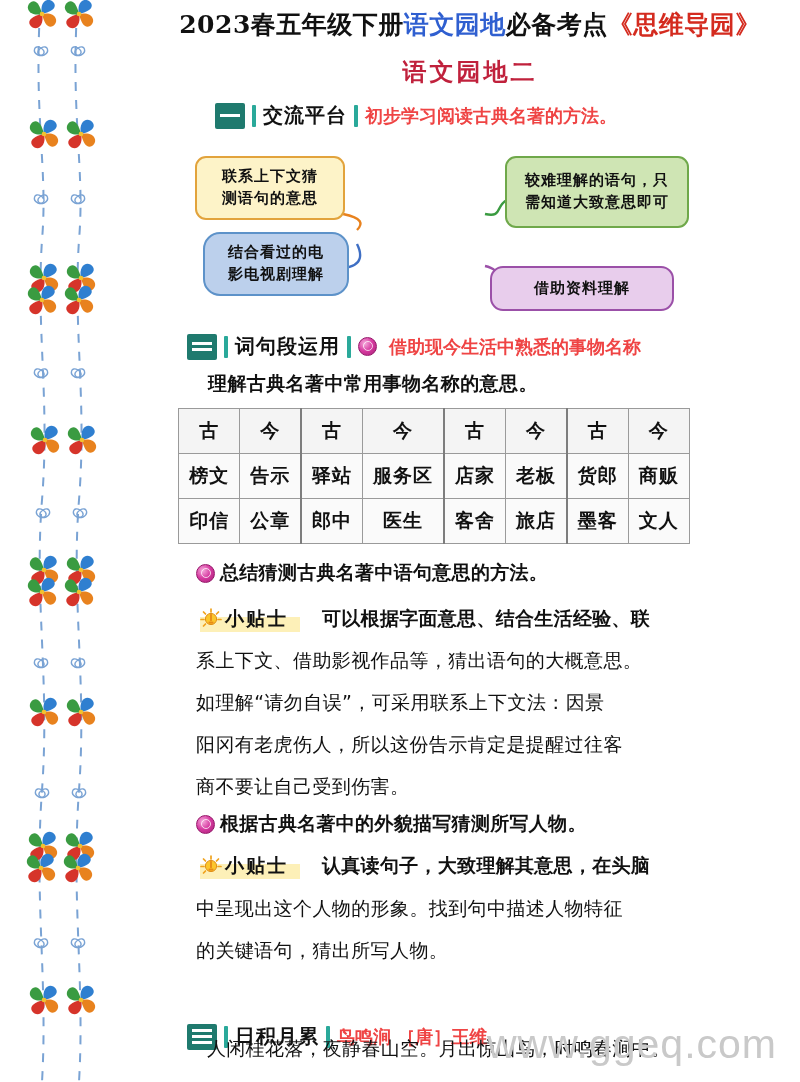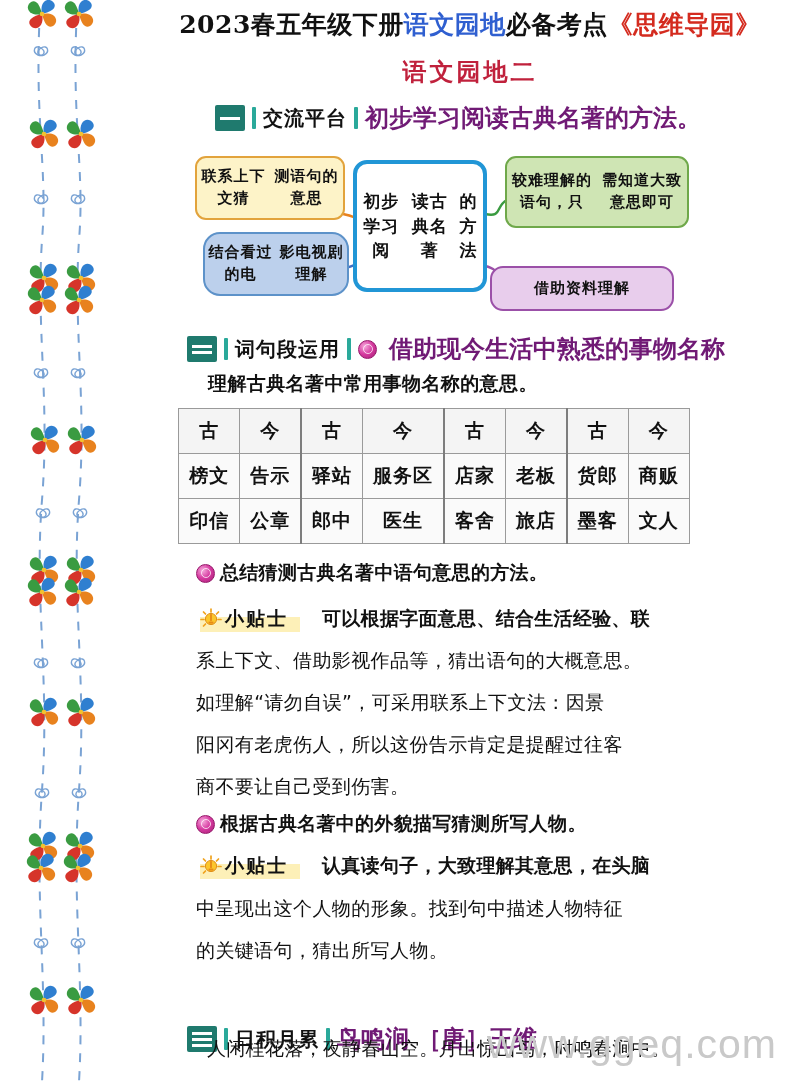--- a/index.html
+++ b/index.html
@@ -31,39 +31,39 @@
   
   .sec-head{position:absolute;display:flex;align-items:center;gap:7px;}
   .sec-num{
     width:30px;height:26px;background:#1f7a6e;border-radius:2px;
     display:flex;flex-direction:column;justify-content:center;align-items:center;gap:3px;
     flex:0 0 auto;
   }
   .sec-num i{display:block;width:20px;height:3px;background:#fff;}
   .bar{width:4px;height:22px;background:#2aa99a;flex:0 0 auto;border-radius:1px;}
   .sec-name{font-size:20px;font-weight:bold;color:#111;letter-spacing:1px;white-space:nowrap;}
-  .sec-rest{font-size:24px;color:#701a75;font-weight:600;white-space:nowrap;}
+  .sec-rest{font-size:18px;color:#ef4444;font-weight:600;white-space:nowrap;}
   .sec-rest.kai{font-family:"DejaVu Serif","Liberation Serif",serif;font-weight:600;}
 
   
   .dot{
     display:inline-block;width:17px;height:17px;border-radius:50%;
     background:radial-gradient(circle at 34% 32%, #f6a9dc 0%, #d63aa0 48%, #a81f76 100%);
     border:1px solid #96176a;vertical-align:-2px;margin-right:5px;flex:0 0 auto;
     position:relative;
   }
   .dot::after{
     content:"";position:absolute;left:4px;top:3px;width:8px;height:8px;border-radius:50%;
     border:1px solid rgba(255,255,255,.75);
   }
 
   
   .map{position:absolute;left:185px;top:148px;width:510px;height:160px;}
   .node{
-    position:absolute;box-sizing:border-box;display:flex;flex-direction:row;
+    position:absolute;box-sizing:border-box;display:flex;flex-direction:column;
     justify-content:center;align-items:center;text-align:center;
     font-family:"DejaVu Serif","Liberation Serif",serif;font-weight:bold;
     line-height:1.45;letter-spacing:1px;
   }
   .n-yellow{background:#fdf3c8;border:2px solid #e2a33c;border-radius:11px;font-size:15px;color:#111;}
   .n-blue  {background:#bcd0ec;border:2px solid #5d92c9;border-radius:11px;font-size:15px;color:#111;}
   .n-green {background:#cfe5b4;border:2px solid #6fa84a;border-radius:11px;font-size:15px;color:#111;}
   .n-purple{background:#e8cdec;border:2px solid #9b50a8;border-radius:13px;font-size:15px;color:#111;}
   .n-center{background:#ffffff;border:4px solid #2196d6;border-radius:14px;font-size:17px;color:#111;}
 
@@ -194,25 +194,20 @@
     <div class="node n-yellow" style="left:10px;top:8px;width:150px;height:64px;">
       <div>联系上下文猜</div>
       <div>测语句的意思</div>
     </div>
 
     <div class="node n-blue" style="left:18px;top:84px;width:146px;height:64px;border-radius:17px;">
       <div>结合看过的电</div>
       <div>影电视剧理解</div>
     </div>
 
-    <div class="node n-center" style="left:168px;top:12px;width:134px;height:132px;">
-      <div>初步学习阅</div>
-      <div>读古典名著</div>
-      <div>的方法</div>
-    </div>
 
     <div class="node n-green" style="left:320px;top:8px;width:184px;height:72px;">
       <div>较难理解的语句，只</div>
       <div>需知道大致意思即可</div>
     </div>
 
     <div class="node n-purple" style="left:305px;top:118px;width:184px;height:45px;">
       <div>借助资料理解</div>
     </div>
   </div>

